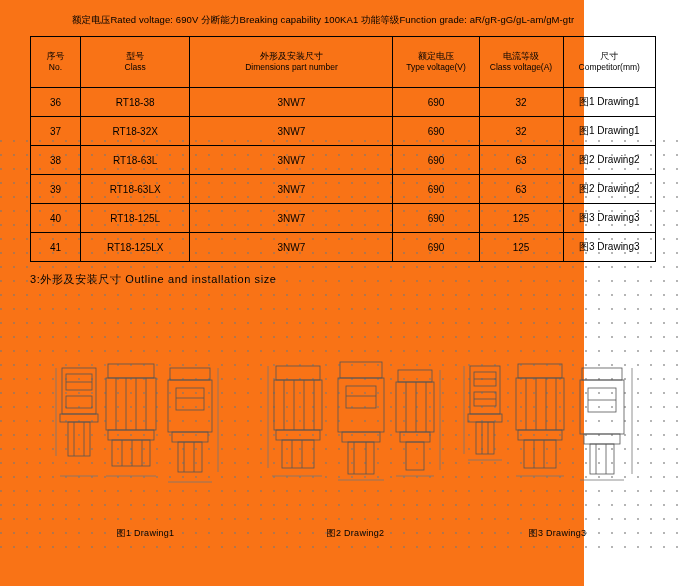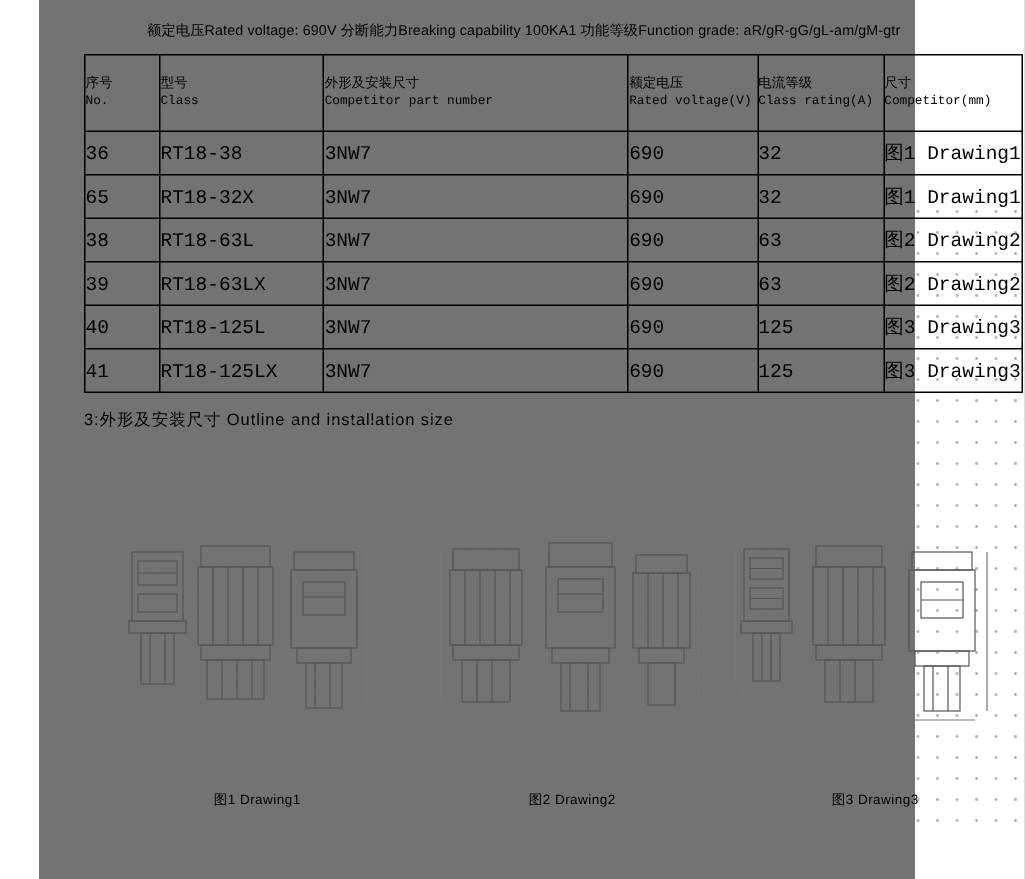--- a/index.html
+++ b/index.html
@@ -12,22 +12,21 @@
     height: 586px;
     position: relative;
     font-family: "Liberation Sans", sans-serif;
     color: #000000;
     overflow: hidden;
   }
   .page {
     position: relative;
     width: 584px;
     height: 586px;
-    background: #737373;
-    margin-left: 26px;
+    background: #f97316;
   }
   
   .spec-line {
     position: absolute;
     left: 72px;
     top: 14px;
     font-size: 9.5px;
     letter-spacing: 0.1px;
     white-space: nowrap;
   }
@@ -38,35 +37,34 @@
     top: 36px;
     width: 626px;
   }
   table.spec {
     border-collapse: collapse;
     width: 626px;
     table-layout: fixed;
   }
   table.spec td, table.spec th {
     border: 1px solid #000000;
-    text-align: left;
+    text-align: center;
     vertical-align: middle;
     font-weight: normal;
     font-size: 9px;
     padding: 0;
-    font-family: Liberation Mono, monospace;
   }
   table.spec thead td {
     height: 50px;
     line-height: 1.35;
     font-size: 9px;
   }
   table.spec tbody td {
     height: 28px;
-    font-size: 13px;
+    font-size: 10px;
   }
   .c-no { width: 46px; }
   .c-type { width: 102px; }
   .c-comp { width: 190px; }
   .c-volt { width: 80px; }
   .c-class { width: 78px; }
   .c-dim { width: 86px; }
   .hd-cn { display: block; font-size: 9px; }
   .hd-en { display: block; font-size: 8.5px; }
 
@@ -134,47 +132,47 @@
           <td class="c-no">
             <span class="hd-cn">序号</span>
             <span class="hd-en">No.</span>
           </td>
           <td class="c-type">
             <span class="hd-cn">型号</span>
             <span class="hd-en">Class</span>
           </td>
           <td class="c-comp">
             <span class="hd-cn">外形及安装尺寸</span>
-            <span class="hd-en">Competitor part number</span>
+            <span class="hd-en">Dimensions part number</span>
           </td>
           <td class="c-volt">
             <span class="hd-cn">额定电压</span>
-            <span class="hd-en">Rated voltage(V)</span>
+            <span class="hd-en">Type voltage(V)</span>
           </td>
           <td class="c-class">
             <span class="hd-cn">电流等级</span>
-            <span class="hd-en">Class rating(A)</span>
+            <span class="hd-en">Class voltage(A)</span>
           </td>
           <td class="c-dim">
             <span class="hd-cn">尺寸</span>
             <span class="hd-en">Competitor(mm)</span>
           </td>
         </tr>
       </thead>
       <tbody>
         <tr>
           <td>36</td>
           <td>RT18-38</td>
           <td>3NW7</td>
           <td>690</td>
           <td>32</td>
           <td>图1 Drawing1</td>
         </tr>
         <tr>
-          <td>65</td>
+          <td>37</td>
           <td>RT18-32X</td>
           <td>3NW7</td>
           <td>690</td>
           <td>32</td>
           <td>图1 Drawing1</td>
         </tr>
         <tr>
           <td>38</td>
           <td>RT18-63L</td>
           <td>3NW7</td>

